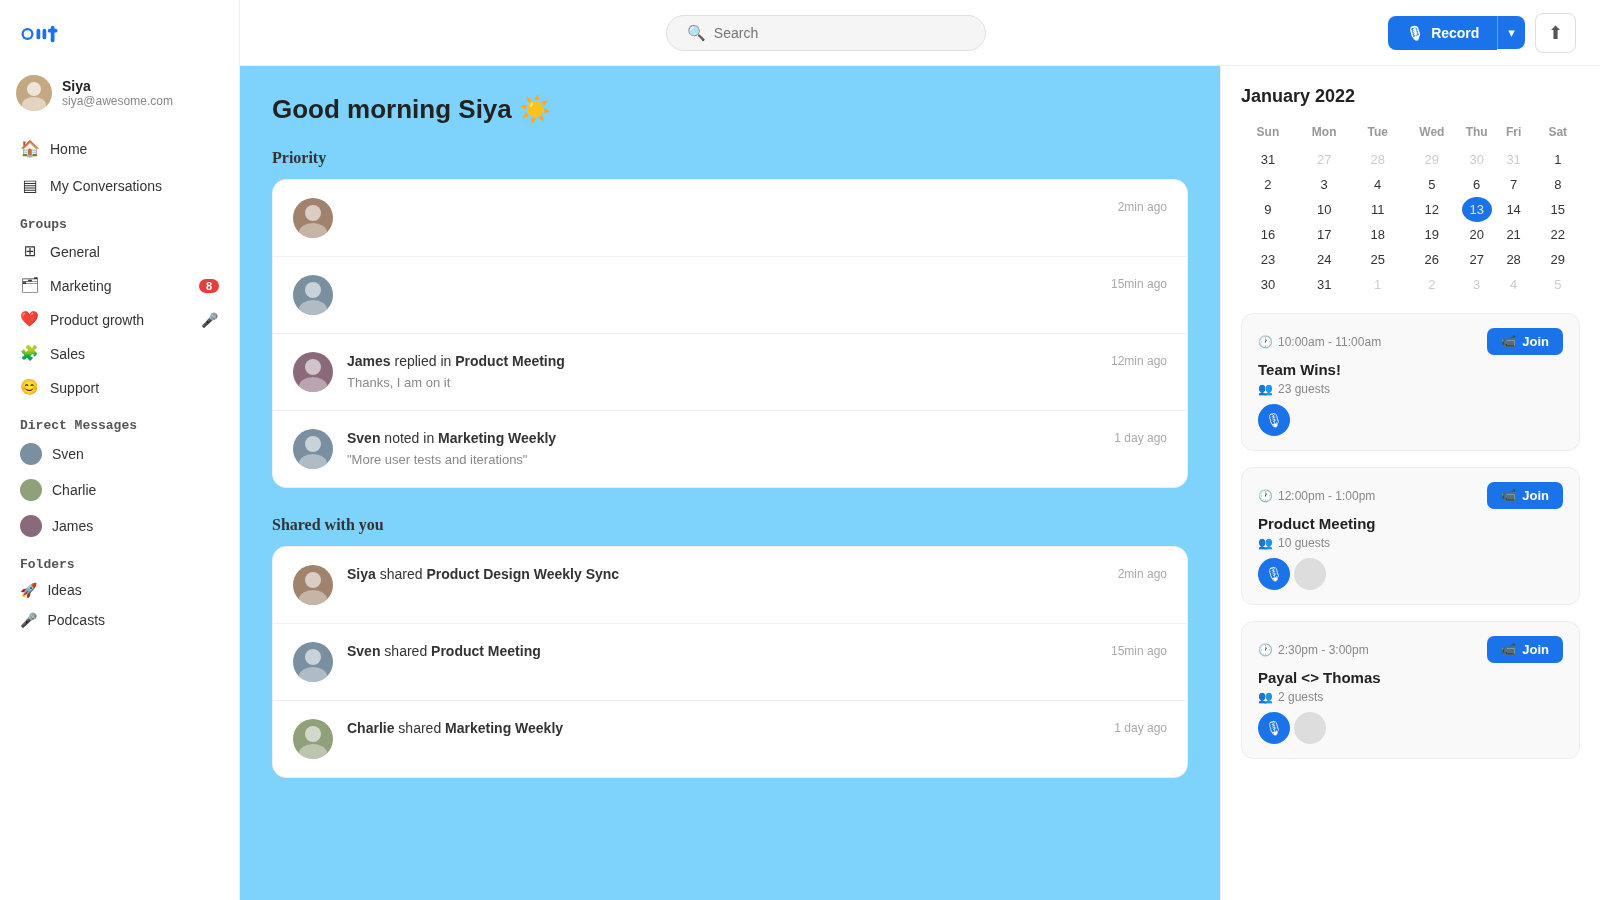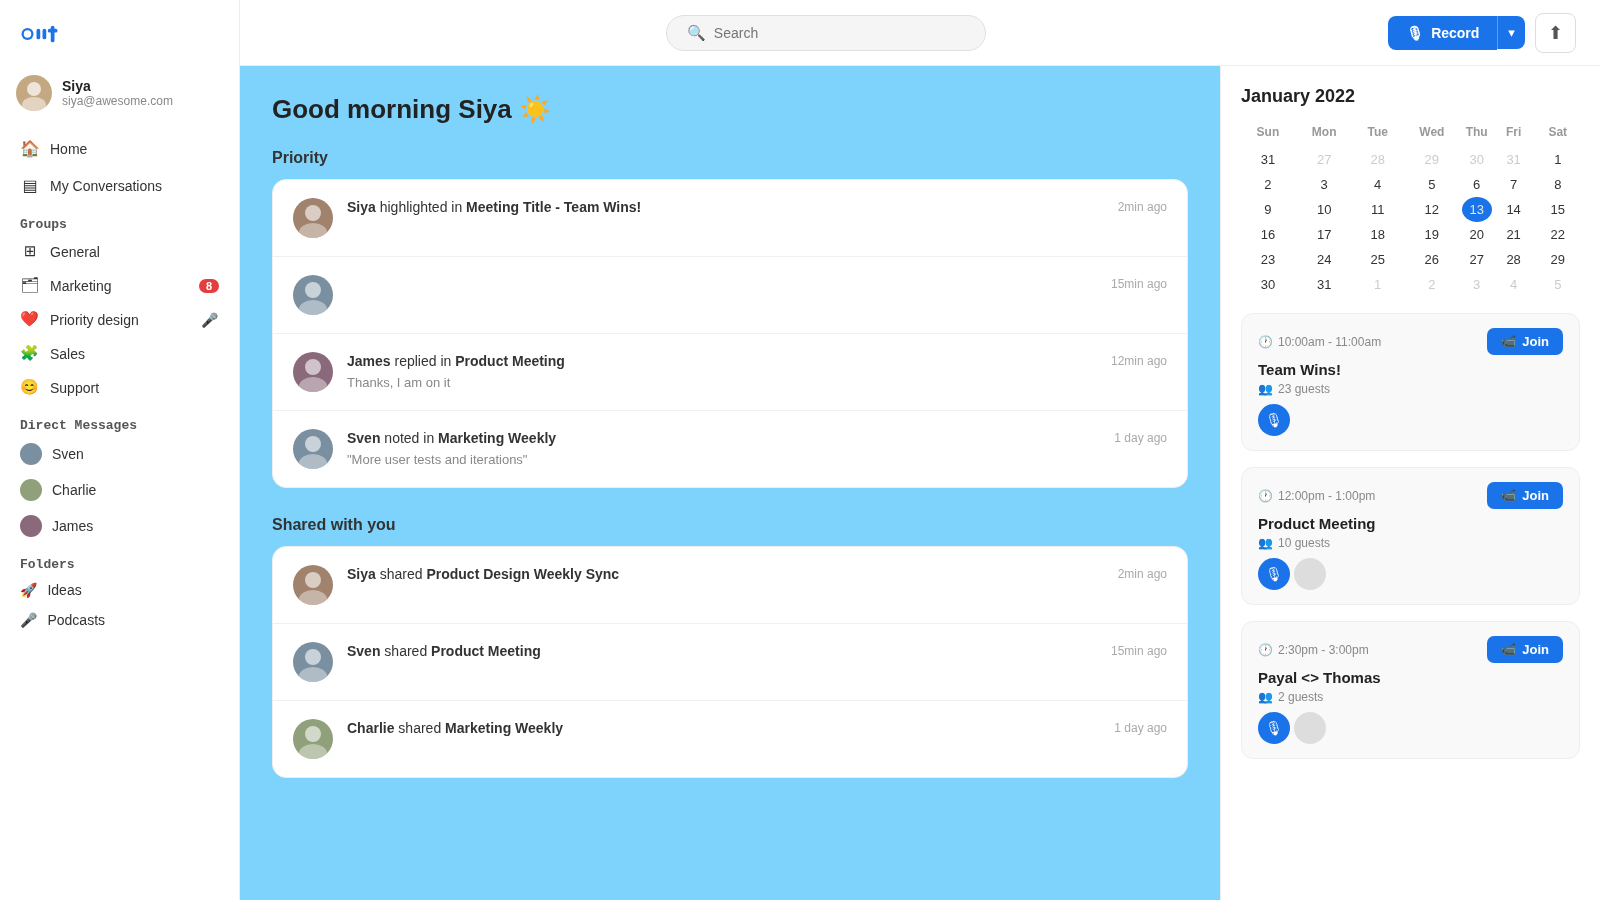--- a/index.html
+++ b/index.html
@@ -40,21 +40,21 @@
     .record-btn { display: flex; align-items: center; background: #1a73e8; color: #fff; border: none; border-radius: 8px 0 0 8px; padding: 9px 18px; font-size: 14px; font-weight: 600; cursor: pointer; gap: 7px; }
     .record-btn-chevron { background: #1a73e8; color: #fff; border: none; border-left: 1px solid rgba(255,255,255,0.3); border-radius: 0 8px 8px 0; padding: 9px 10px; cursor: pointer; font-size: 13px; }
     .record-group { display: flex; align-items: center; }
     .upload-btn { background: none; border: 1px solid #ddd; border-radius: 8px; padding: 8px 12px; cursor: pointer; color: #555; font-size: 18px; }
 
     
     .main-area { position: absolute; top: 66px; left: 240px; right: 380px; bottom: 0; overflow-y: auto; padding: 28px 32px; background: #7dd3fc; }
 
     .greeting { font-size: 26px; font-weight: 700; margin-bottom: 24px; }
 
-    .section-title { font-size: 16px; font-weight: 600; color: #333; margin-bottom: 12px; }
+    .section-title { font-size: 16px; font-weight: 600; color: #333; margin-bottom: 12px; font-family: Liberation Serif, serif; }
 
     .card-list { background: #fff; border-radius: 14px; border: 1px solid #eee; margin-bottom: 28px; overflow: hidden; }
     .card-item { display: flex; align-items: flex-start; gap: 14px; padding: 18px 20px; border-bottom: 1px solid #f0f0f0; }
     .card-item:last-child { border-bottom: none; }
     .card-avatar { width: 40px; height: 40px; border-radius: 50%; background: #c4a882; flex-shrink: 0; overflow: hidden; display: flex; align-items: center; justify-content: center; }
     .card-content { flex: 1; }
     .card-title { font-size: 14px; color: #333; line-height: 1.4; }
     .card-title span.bold { font-weight: 700; }
     .card-subtitle { font-size: 13px; color: #888; margin-top: 3px; }
     .card-time { font-size: 12px; color: #aaa; white-space: nowrap; margin-left: auto; padding-top: 2px; }
@@ -130,21 +130,21 @@
       <span class="group-icon">⊞</span>
       <span>General</span>
     </div>
     <div class="group-item">
       <span class="group-icon">🗂</span>
       <span>Marketing</span>
       <span class="group-badge">8</span>
     </div>
     <div class="group-item">
       <span class="group-icon">❤️</span>
-      <span>Priority design</span>
+      <span>Product growth</span>
       <span class="group-mic">🎤</span>
     </div>
     <div class="group-item">
       <span class="group-icon">🧩</span>
       <span>Sales</span>
     </div>
     <div class="group-item">
       <span class="group-icon">😊</span>
       <span>Support</span>
     </div>
@@ -205,25 +205,20 @@
   <div class="card-list">
 
     <div class="card-item">
       <div class="card-avatar av-siya">
         <svg viewBox="0 0 40 40" width="40" height="40">
             <circle cx="20" cy="15" r="8" fill="#fff" opacity="0.6"></circle>
             <ellipse cx="20" cy="34" rx="14" ry="9" fill="#fff" opacity="0.4"></ellipse>
           </svg>
       </div>
       <div class="card-content">
-        <div class="card-title">
-          <span class="bold">Siya</span>
-          <span> highlighted in </span>
-          <span class="bold">Meeting Title - Team Wins!</span>
-        </div>
       </div>
       <div class="card-time">2min ago</div>
     </div>
 
     <div class="card-item">
       <div class="card-avatar av-sven">
         <svg viewBox="0 0 40 40" width="40" height="40">
             <circle cx="20" cy="15" r="8" fill="#fff" opacity="0.6"></circle>
             <ellipse cx="20" cy="34" rx="14" ry="9" fill="#fff" opacity="0.4"></ellipse>
           </svg>

